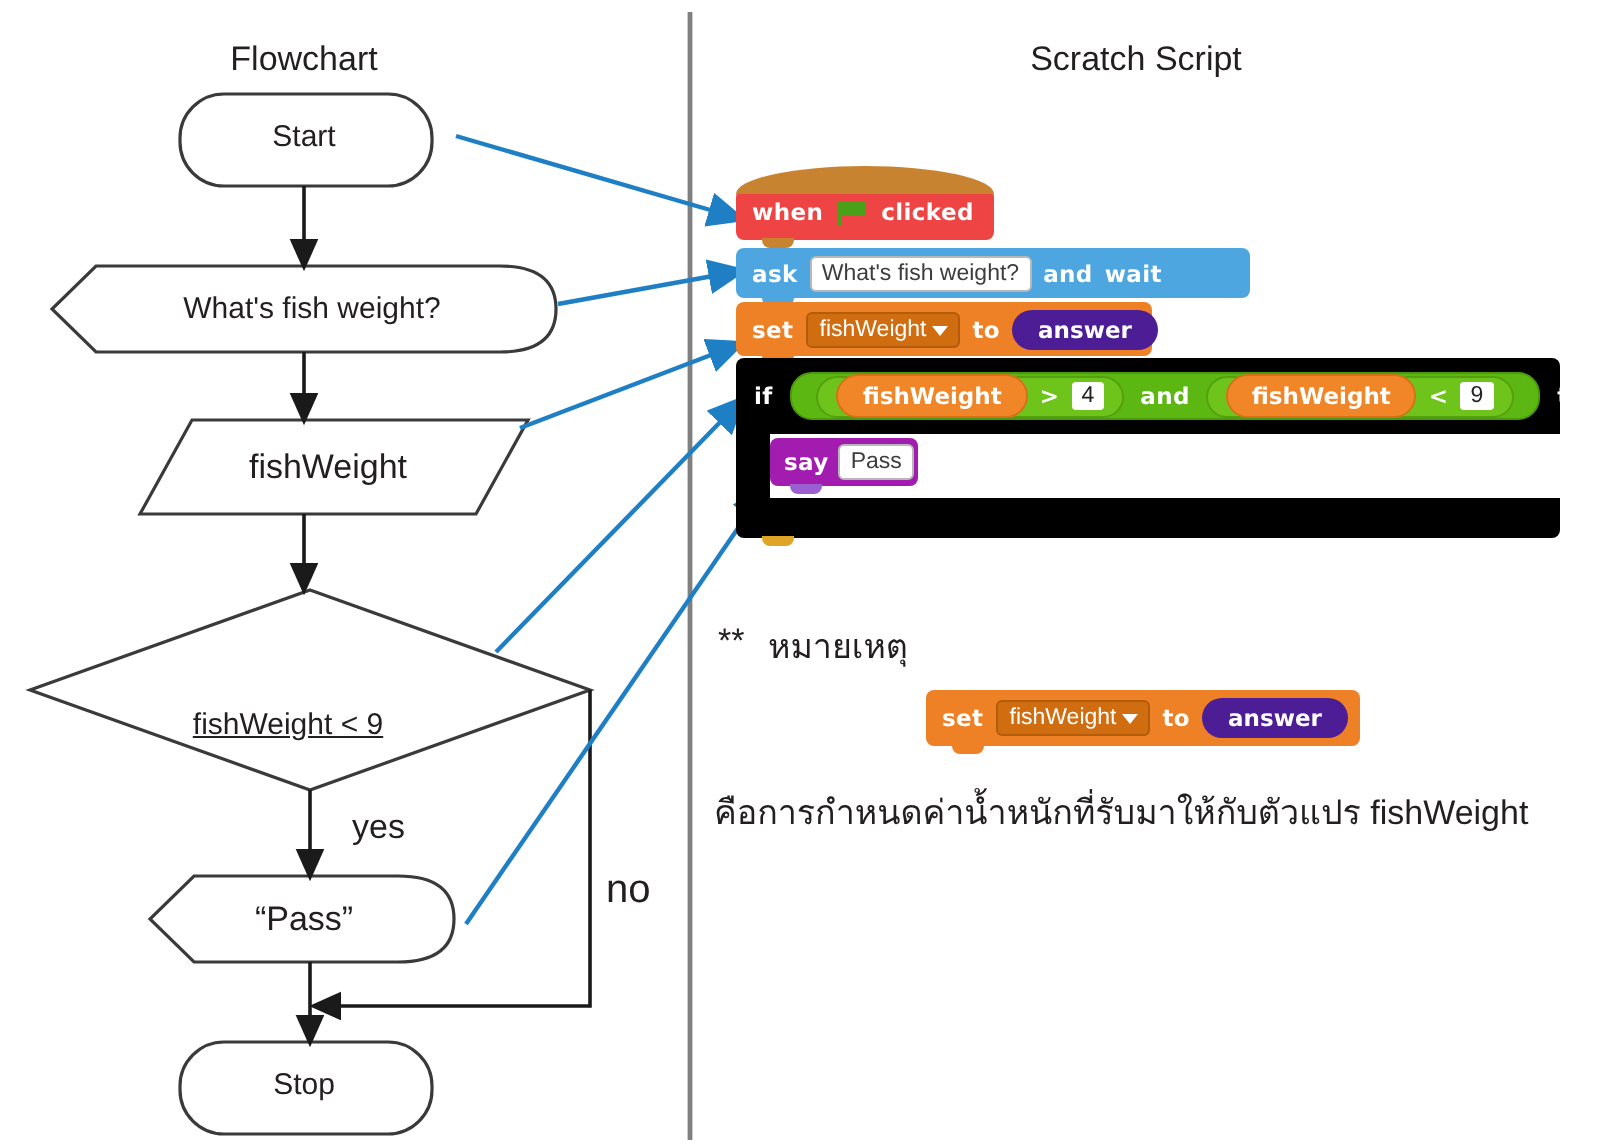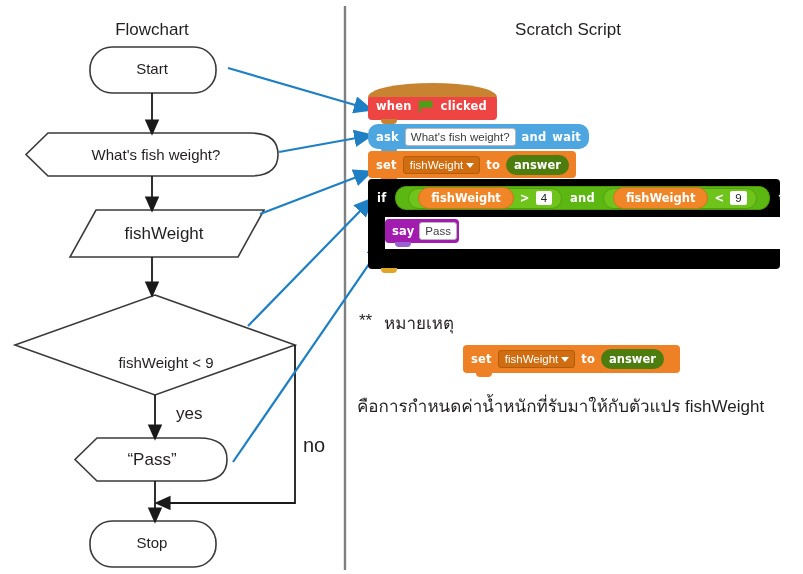--- a/index.html
+++ b/index.html
@@ -126,23 +126,23 @@
     content: "";
     position: absolute;
     right: 5px;
     top: 50%;
     margin-top: -2px;
     border-left: 4px solid transparent;
     border-right: 4px solid transparent;
     border-top: 5px solid #ffffff;
   }
   .reporter-blue {
-    background: #4d7c0f;
+    background: #4c1d95;
     border-radius: 11px;
-    padding: 3px 8px;
+    padding: 3px 13px;
     color: #ffffff;
     font-weight: bold;
     font-size: 11.5px;
   }
   .reporter-orange {
     background: #f08628;
     border-radius: 11px;
     padding: 3px 12px;
     color: #ffffff;
     font-weight: bold;
@@ -226,21 +226,21 @@
       <line x1="233" y1="462" x2="378" y2="251" marker-end="url(#ah-blue)"></line>
     </g>
   </svg>
 
   <div class="txt panel-title center" style="left:152px; top:20px;">Flowchart</div>
   <div class="txt panel-title center" style="left:568px; top:20px;">Scratch Script</div>
 
   <div class="txt shape-label center" style="left:152px; top:60px;">Start</div>
   <div class="txt small-label center" style="left:156px; top:146px;">What's fish weight?</div>
   <div class="txt shape-label center" style="left:164px; top:224px; font-size:17px;">fishWeight</div>
-  <div class="txt small-label center" style="left:166px; top:354px;">fishWeight &lt; 9</div>
+  <div class="txt small-label center" style="left:144px; top:354px;text-decoration:underline;">fishWeight &lt; 9</div>
   <div class="txt shape-label center" style="left:152px; top:450px; font-size:17px;">“Pass”</div>
   <div class="txt shape-label center" style="left:152px; top:534px;">Stop</div>
 
   <div class="txt small-label" style="left:176px; top:404px; font-size:17px;">yes</div>
   <div class="txt small-label" style="left:303px; top:398px; font-size:20px;margin-top:36px;">no</div>
 
   <div>
 
     <div class="sb sb-hat" style="left:368px; top:92px; width:129px; height:28px;">
       <div class="hat-top"></div>
@@ -250,21 +250,21 @@
         <span class="flag">
           <svg width="15" height="13" viewBox="0 0 15 13">
             <rect x="0" y="0.5" width="1.9" height="12" fill="#4aa017"></rect>
             <path d="M1.9,1 L13.5,1 L13.5,7.6 L1.9,7.6 Z" fill="#4aa017"></path>
           </svg>
         </span>
         <span class="kw">clicked</span>
       </div>
     </div>
 
-    <div class="sb sb-blue" style="left:368px; top:124px; width:221px; height:25px;border-radius:10px;">
+    <div class="sb sb-blue" style="left:368px; top:124px; width:257px; height:25px;">
       <div class="notch" style="left:13px; bottom:-4px; background:#4ea6e0;"></div>
       <div class="sb-row">
         <span class="kw">ask</span>
         <span class="field-white">What's fish weight?</span>
         <span class="kw">and</span>
         <span class="kw">wait</span>
       </div>
     </div>
 
     <div class="sb sb-orange" style="left:368px; top:151px; width:208px; height:27px;">

